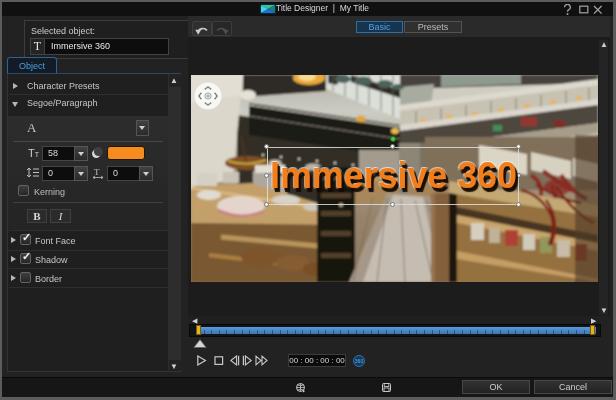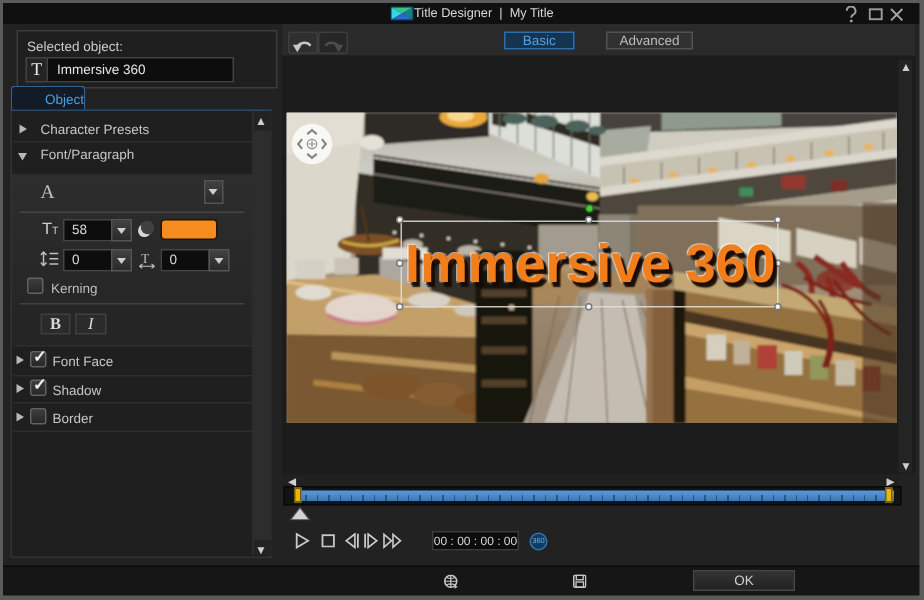--- a/index.html
+++ b/index.html
@@ -6,32 +6,32 @@
 html,body { width:616px; height:400px; background:#000; overflow:hidden; }
 body { font-family:"Liberation Sans", sans-serif; position:relative; }
 #win { position:absolute; left:0; top:0; width:616px; height:400px; background:#222222; }
 #winborder { position:absolute; left:0; top:0; width:616px; height:400px;
   border:2px solid #5c5c5c; border-bottom-width:3px; border-right-width:3px; z-index:60; pointer-events:none; }
 .abs { position:absolute; }
 
 #titlebar { position:absolute; left:0; top:0; width:616px; height:16px; background:#101010; }
 #titletxt { position:absolute; left:276px; top:3px; font-size:8.5px; color:#d8d8d8; }
 
-#selbox { position:absolute; left:11px; top:20px; width:174px; height:39px;
+#selbox { position:absolute; left:24px; top:20px; width:174px; height:39px;
   background:#1f1f1f; border:1px solid #3c3c3c; }
 #sellabel { position:absolute; left:6px; top:5px; font-size:9px; color:#cccccc; }
 #tbox { position:absolute; left:5px; top:17px; width:15px; height:17px;
   background:#242424; border:1px solid #424242; color:#e8e8e8;
   font-family:"Liberation Serif",serif; font-size:12px; text-align:center; line-height:15px; }
 #selinput { position:absolute; left:19px; top:17px; width:125px; height:17px;
   background:#0d0d0d; border:1px solid #424242; color:#e6e6e6; font-size:9px;
   line-height:15px; padding-left:6px; }
 #objtab { position:absolute; left:7px; top:57px; width:50px; height:17px;
   background:#131c26; border:1px solid #2d6396; border-bottom:none;
-  border-radius:3px 3px 0 0; color:#4c9fe0; font-size:9px; text-align:right; line-height:16px; }
+  border-radius:3px 3px 0 0; color:#4c9fe0; font-size:9px; text-align:center; line-height:16px; }
 #tabline { position:absolute; left:7px; top:73px; width:174px; height:1px; background:#29496b; }
 #secbox { position:absolute; left:7px; top:74px; width:174px; height:298px;
   background:#1f1f1f; border:1px solid #333; border-top:none;text-decoration:underline; }
 
 .seprow { position:absolute; left:1px; width:159px; height:1px; background:#2e2e2e; }
 .sectxt { position:absolute; font-size:9px; color:#c6c6c6; }
 .arr-r { position:absolute; width:0; height:0; border-left:5px solid #b8b8b8;
   border-top:3.5px solid transparent; border-bottom:3.5px solid transparent; }
 .arr-d { position:absolute; width:0; height:0; border-top:5px solid #b8b8b8;
   border-left:3.5px solid transparent; border-right:3.5px solid transparent; }
@@ -42,21 +42,21 @@
   border-top:4.5px solid #cfcfcf; border-left:3.5px solid transparent; border-right:3.5px solid transparent; }
 .cb { position:absolute; width:11px; height:11px; border-radius:2px;
   background:linear-gradient(#3e3e3e,#272727); border:1px solid #636363; }
 .ck { position:absolute; color:#f2f2f2; font-size:11px; font-weight:bold; }
 
 #lscroll { position:absolute; left:160px; top:0px; width:13px; height:296px; background:#232323; border-left:1px solid #2e2e2e;}
 .scar { position:absolute; color:#cfcfcf; font-size:8px; }
 
 #rtop { position:absolute; left:188px; top:16px; width:422px; height:21px; background:#2a2a2a; }
 .ubtn { position:absolute; width:20px; height:15px; top:21px; background:#2f2f2f; border:1px solid #3e3e3e; border-radius:2px; }
-#tabBasic { position:absolute; left:336px; top:21px; width:47px; height:12px;
+#tabBasic { position:absolute; left:356px; top:21px; width:47px; height:12px;
   background:#153450; border:1px solid #2d6da8; color:#55a0e0; font-size:9px;
   text-align:center; line-height:11px; }
 #tabAdv { position:absolute; left:404px; top:21px; width:58px; height:12px;
   background:#303030; border:1px solid #525252; color:#bcbcbc; font-size:9px;
   text-align:center; line-height:11px; }
 #preview { position:absolute; left:188px; top:37px; width:422px; height:279px; background:#1c1c1c; }
 #photo { position:absolute; left:191px; top:75px; width:407px; height:207px; }
 
 #vscroll { position:absolute; left:599px; top:40px; width:9px; height:275px; background:#242424; }
 
@@ -126,21 +126,21 @@
   </div>
   <div id="objtab">Object</div>
   <div id="tabline"></div>
   <div id="secbox">
     <div class="abs" style="left:0;top:42px;width:160px;height:114px;background:linear-gradient(#2d2d2d,#242424);"></div>
 
     <div class="arr-r" style="left:5px;top:9px;"></div>
     <div class="sectxt" style="left:19px;top:7px;">Character Presets</div>
     <div class="seprow" style="top:20px;"></div>
     <div class="arr-d" style="left:4px;top:28px;"></div>
-    <div class="sectxt" style="left:19px;top:24px;">Font/Paragraph</div>
+    <div class="sectxt" style="left:19px;top:24px;">Segoe/Paragraph</div>
 
     <div class="sectxt" style="left:19px;top:46px;font-family:'Liberation Serif',serif;font-size:13px;color:#c0c0c0;">A</div>
     <div class="dbtn" style="left:128px;top:46px;width:13px;height:16px;"></div>
     <div class="seprow" style="top:67px;left:5px;width:150px;background:#474747;"></div>
 
     <div class="sectxt" style="left:20px;top:73px;font-size:11px;color:#cfcfcf;">T<span style="font-size:7px;">T</span></div>
     <div class="inbox" style="left:34px;top:72px;width:33px;height:15px;line-height:13px;">58</div>
     <div class="dbtn" style="left:66px;top:72px;width:14px;height:15px;"></div>
     <svg class="abs" style="left:84px;top:73px;" width="11" height="11">
         <circle cx="5.5" cy="5.5" r="5" fill="#404040"></circle>
@@ -196,21 +196,21 @@
   <div class="ubtn" style="left:212px;background:#272727;"></div>
   <svg class="abs" style="left:194px;top:23px;" width="16" height="13">
       <path d="M4,9 A5,4.5 0 0 1 13,7.5" fill="none" stroke="#c8c8c8" stroke-width="1.7"></path>
       <polygon points="1.2,6.8 7.2,6.8 4.2,11.8" fill="#c8c8c8"></polygon>
     </svg>
   <svg class="abs" style="left:214px;top:23px;" width="16" height="13">
       <path d="M12,9 A5,4.5 0 0 0 3,7.5" fill="none" stroke="#4d4d4d" stroke-width="1.7"></path>
       <polygon points="8.8,6.8 14.8,6.8 11.8,11.8" fill="#4d4d4d"></polygon>
     </svg>
   <div id="tabBasic">Basic</div>
-  <div id="tabAdv">Advanced</div>
+  <div id="tabAdv">Presets</div>
 
   <div id="preview"></div>
   <div id="photo">
   <svg width="407" height="207" viewBox="0 0 407 207">
     <defs>
       <linearGradient id="base" x1="0" y1="0" x2="0" y2="1">
         <stop offset="0" stop-color="#b5b0a4"></stop>
             <stop offset="0.18" stop-color="#ccccc4"></stop>
         <stop offset="0.45" stop-color="#aa9a82"></stop>
         <stop offset="0.7" stop-color="#97826a"></stop>
@@ -455,20 +455,21 @@
       </svg>
     <svg class="abs" style="left:67px;top:11px" width="14" height="11">
         <path d="M1,1.2 L6,5.5 L1,9.8 Z M7,1.2 L12,5.5 L7,9.8 Z" fill="none" stroke="#c8c8c8" stroke-width="1.1"></path>
       </svg>
   </div>
   <div id="timecode">00 : 00 : 00 : 00</div>
   <div id="btn360">360</div>
 
   <div id="botbar"></div>
   <div class="bbtn" style="left:462px;width:68px;">OK</div>
+  <div class="bbtn" style="left:534px;width:78px;">Cancel</div>
   <svg class="abs" style="left:296px;top:383px;" width="10" height="10">
       <circle cx="4.5" cy="4.5" r="4" fill="none" stroke="#c8c8c8" stroke-width="1"></circle>
       <path d="M0.5,4.5 h8 M4.5,0.5 v8 M1.5,2 a5,3 0 0 0 6,0 M1.5,7 a5,3.2 0 0 1 6,0" stroke="#c8c8c8" stroke-width="0.8" fill="none"></path>
       <path d="M7,6.5 l0,3 l2,-1.2 Z" fill="#c8c8c8"></path>
     </svg>
   <svg class="abs" style="left:382px;top:383px;" width="9" height="9">
       <rect x="0.5" y="0.5" width="8" height="8" rx="1" fill="none" stroke="#c8c8c8" stroke-width="1"></rect>
       <rect x="2.2" y="0.5" width="4.6" height="3" fill="none" stroke="#c8c8c8" stroke-width="0.9"></rect>
       <rect x="2" y="5" width="5" height="3.5" fill="none" stroke="#c8c8c8" stroke-width="0.9"></rect>
     </svg>

